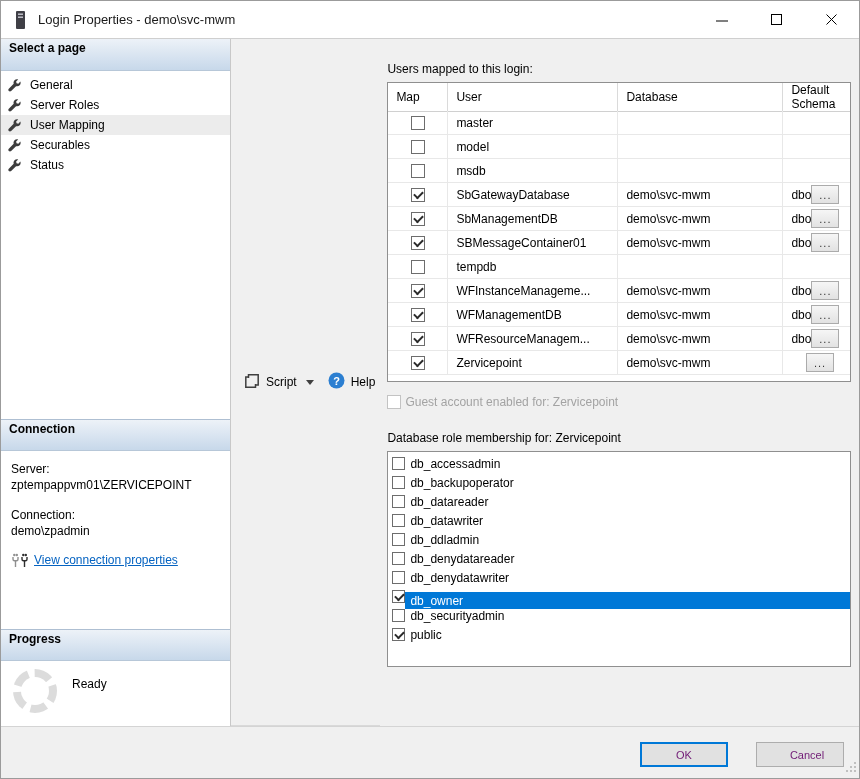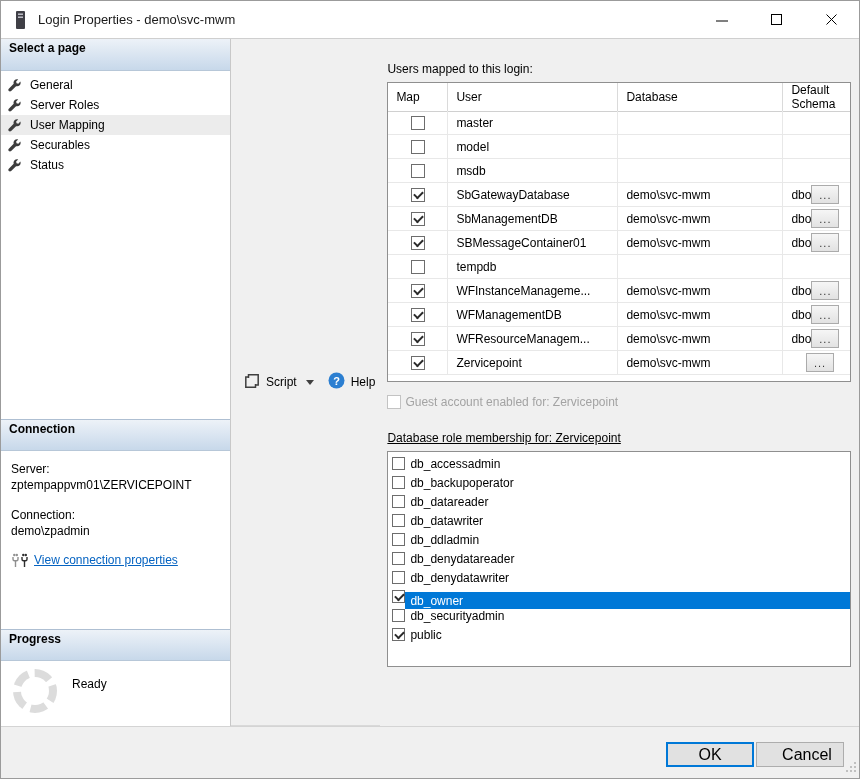--- a/index.html
+++ b/index.html
@@ -77,21 +77,21 @@
   .tool-btn { display:flex; align-items:center; padding:4px 5px; cursor:default; }
   .tool-btn .tlabel { margin-left:6px; }
   .drop-arrow {
     width:0; height:0; margin-left:9px; margin-right:4px;
     border-left:4px solid transparent; border-right:4px solid transparent;
     border-top:5px solid #404040;
   }
 
   .content { flex:1 1 auto; padding:0 8px 0 7px; }
   .field-label { margin-top:23px; margin-bottom:6px; }
-  .role-label-row { margin-top:22px; margin-bottom:6px;text-decoration:underline; }
+  .role-label-row { margin-top:22px; margin-bottom:6px; }
 
   
   .map-table { height:300px; background:#fff; border:1px solid #8f8f8f; overflow:hidden; }
   .t-header, .t-row { display:grid; grid-template-columns:60px 170px 165px 1fr; }
   .t-header { height:28px; }
   .t-header .cell {
     display:flex; align-items:center; padding-left:8px;
     border-right:1px solid #dadada; border-bottom:1px solid #d0d0d0;
   }
   .t-header .cell:last-child { border-right:none; }
@@ -138,24 +138,24 @@
   .role-item.selected .role-text { background:#0078d7; color:#fff;margin-top:8px; }
 
   
   .footer {
     flex:0 0 52px; background:#f0f0f0; border-top:1px solid #d4d4d4;
     display:flex; align-items:flex-start; justify-content:flex-end;
     padding:15px 15px 0 0; position:relative;
   }
   .btn {
     width:88px; height:25px; background:#e1e1e1; border:1px solid #adadad;
-    font-family:"Liberation Sans", sans-serif; font-size:16px; color:#000000; cursor:default;
+    font-family:"Liberation Sans", sans-serif; font-size:11px; color:#701a75; cursor:default;
   }
   .btn.primary { border:2px solid #0078d7; }
-  .btn + .btn { margin-left:2px;padding-left:20px; }
+  .btn + .btn { margin-left:28px;padding-left:20px; }
   .grip { position:absolute; right:2px; bottom:2px; }
 </style>
 </head>
 <body>
 
 <div class="window">
 
   <div class="titlebar">
     <span class="title-icon">
       <svg width="14" height="20" viewBox="0 0 14 20">

